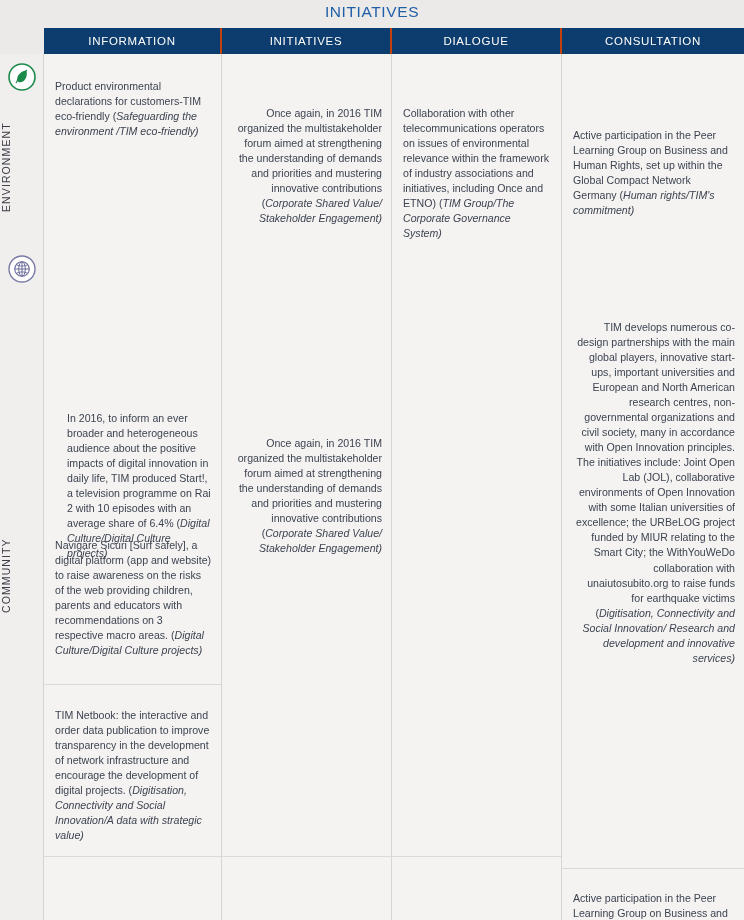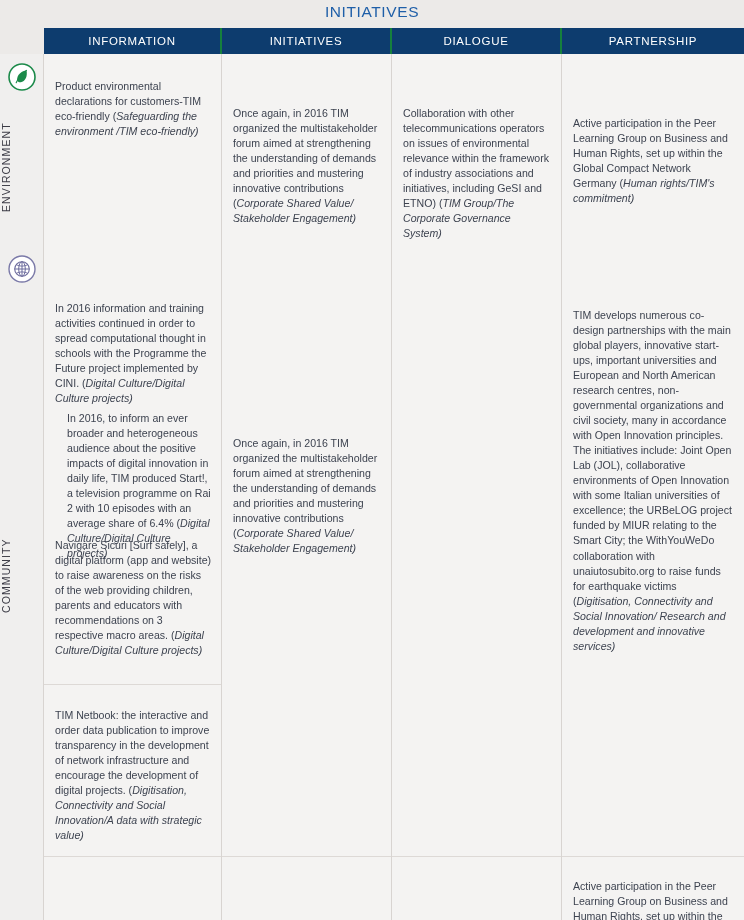--- a/index.html
+++ b/index.html
@@ -67,21 +67,21 @@
   }
   .head-cell {
     height: 26px;
     background: #0d3c6e;
     color: #ffffff;
     font-size: 11.5px;
     letter-spacing: 0.7px;
     display: flex;
     align-items: center;
     justify-content: center;
-    border-right: 2px solid #15803d;
+    border-right: 2px solid #c2410c;
     box-sizing: border-box;
   }
   .head-cell:last-child { border-right: none; }
   .c-info { flex: 0 0 178px; }
   .c-cons { flex: 0 0 170px; }
   .c-dial { flex: 0 0 170px; }
   .c-part { flex: 0 0 182px; }
 
   
   .body-area {
@@ -144,23 +144,23 @@
     height: 100%;
     display: flex;
   }
   .cell {
     height: 100%;
     box-sizing: border-box;
     border-right: 1px solid #d8d4d1;
     position: relative;
     padding: 0;
   }
-  .cell:last-child { border-right: none; }
+  .cell:last-child { border-right: none; margin-top: 12px; }
   .cw-info { flex: 0 0 178px; }
-  .cw-cons { flex: 0 0 170px; }
+  .cw-cons { flex: 0 0 170px; text-align: right; }
   .cw-dial { flex: 0 0 170px; }
   .cw-part { flex: 0 0 182px; }
 
   .txt {
     position: absolute;
     left: 11px;
     right: 9px;
     font-size: 10.6px;
     line-height: 1.42;
     color: #3d4350;
@@ -191,21 +191,21 @@
     <span class="title-text">INITIATIVES</span>
   </div>
 
   <div class="grid">
 
     <div class="head-row">
       <div class="head-corner"></div>
       <div class="head-cell c-info">INFORMATION</div>
       <div class="head-cell c-cons">INITIATIVES</div>
       <div class="head-cell c-dial">DIALOGUE</div>
-      <div class="head-cell c-part">PARTNERSHIP</div>
+      <div class="head-cell c-part">CONSULTATION</div>
     </div>
 
     <div class="body-area">
       <div class="outer-border-left"></div>
 
       <div class="row row-environment">
         <div class="sb">
           <div class="icon-wrap">
             <svg width="30" height="30" viewBox="0 0 30 30">
               <circle cx="15" cy="15" r="13" fill="#ffffff" stroke="#1c8a4a" stroke-width="1.6"></circle>
@@ -222,21 +222,21 @@
               <span>Product environmental declarations for customers-TIM eco-friendly (</span><i>Safeguarding the environment /TIM eco-friendly)</i>
             </div>
           </div>
           <div class="cell cw-cons">
             <div class="txt" style="top:52px;">
               <span>Once again, in 2016 TIM organized the multistakeholder forum aimed at strengthening the understanding of demands and priorities and mustering innovative contributions (</span><i>Corporate Shared Value/ Stakeholder Engagement)</i>
             </div>
           </div>
           <div class="cell cw-dial">
             <div class="txt" style="top:52px;">
-              <span>Collaboration with other telecommunications operators on issues of environmental relevance within the framework of industry associations and initiatives, including GeSI and ETNO) (</span><i>TIM Group/The Corporate Governance System)</i>
+              <span>Collaboration with other telecommunications operators on issues of environmental relevance within the framework of industry associations and initiatives, including Once and ETNO) (</span><i>TIM Group/The Corporate Governance System)</i>
             </div>
           </div>
           <div class="cell cw-part">
             <div class="txt" style="top:62px;">
               <span>Active participation in the Peer Learning Group on Business and Human Rights, set up within the Global Compact Network Germany (</span><i>Human rights/TIM's commitment)</i>
             </div>
           </div>
         </div>
       </div>
 
@@ -252,23 +252,20 @@
               <path d="M9.2 10.7 C 12.8 12.6 17.2 12.6 20.8 10.7" fill="none" stroke="#6b6a9c" stroke-width="0.9"></path>
               <path d="M9.2 19.3 C 12.8 17.4 17.2 17.4 20.8 19.3" fill="none" stroke="#6b6a9c" stroke-width="0.9"></path>
             </svg>
           </div>
           <div class="vlabel vlabel-com">COMMUNITY</div>
         </div>
 
         <div class="cells">
 
           <div class="cell cw-info">
-            <div class="txt" style="top:55px;">
-              <span>In 2016 information and training activities continued in order to spread computational thought in schools with the Programme the Future project implemented by CINI.  (</span><i>Digital Culture/Digital Culture projects)</i>
-            </div>
             <div class="txt" style="top:165px;margin-left:12px;">
               <span>In 2016, to inform an ever broader and heterogeneous audience about the positive impacts of digital innovation in daily life, TIM produced Start!, a television programme on Rai 2 with 10 episodes with an average share of 6.4% (</span><i>Digital Culture/Digital Culture projects)</i>
             </div>
             <div class="txt" style="top:292px;">
               <span>Navigare Sicuri [Surf safely], a digital platform (app and website) to raise awareness on the risks of the web providing children, parents and educators with recommendations on 3 respective macro areas. (</span><i>Digital Culture/Digital Culture projects)</i>
             </div>
             <div class="hline" style="top:438px;"></div>
             <div class="txt" style="top:462px;">
               <span>TIM Netbook: the interactive and order data publication to improve transparency in the development of network infrastructure and encourage the development of digital projects. (</span><i>Digitisation, Connectivity and Social Innovation/A data with strategic value)</i>
             </div>
@@ -280,21 +277,21 @@
               <span>Once again, in 2016 TIM organized the multistakeholder forum aimed at strengthening the understanding of demands and priorities and mustering innovative contributions (</span><i>Corporate Shared Value/ Stakeholder Engagement)</i>
             </div>
             <div class="hline" style="top:610px;"></div>
           </div>
 
           <div class="cell cw-dial">
             <div class="hline" style="top:610px;"></div>
           </div>
 
           <div class="cell cw-part">
-            <div class="txt" style="top:62px;">
+            <div class="txt" style="top:62px;text-align:right;">
               <span>TIM develops numerous co-design partnerships with the main global players, innovative start-ups, important universities and European and North American research centres, non-governmental organizations and civil society, many in accordance with Open Innovation principles. The initiatives include: Joint Open Lab (JOL), collaborative environments of Open Innovation with some Italian universities of excellence; the URBeLOG project funded by MIUR relating to the Smart City; the WithYouWeDo collaboration with unaiutosubito.org to raise funds for earthquake victims (</span><i>Digitisation, Connectivity and Social Innovation/ Research and development and innovative services)</i>
             </div>
             <div class="hline" style="top:610px;"></div>
             <div class="txt" style="top:633px;">
               <span>Active participation in the Peer Learning Group on Business and Human Rights, set up within the Global Compact Network Germany (</span>
             </div>
           </div>
         </div>
       </div>
 

